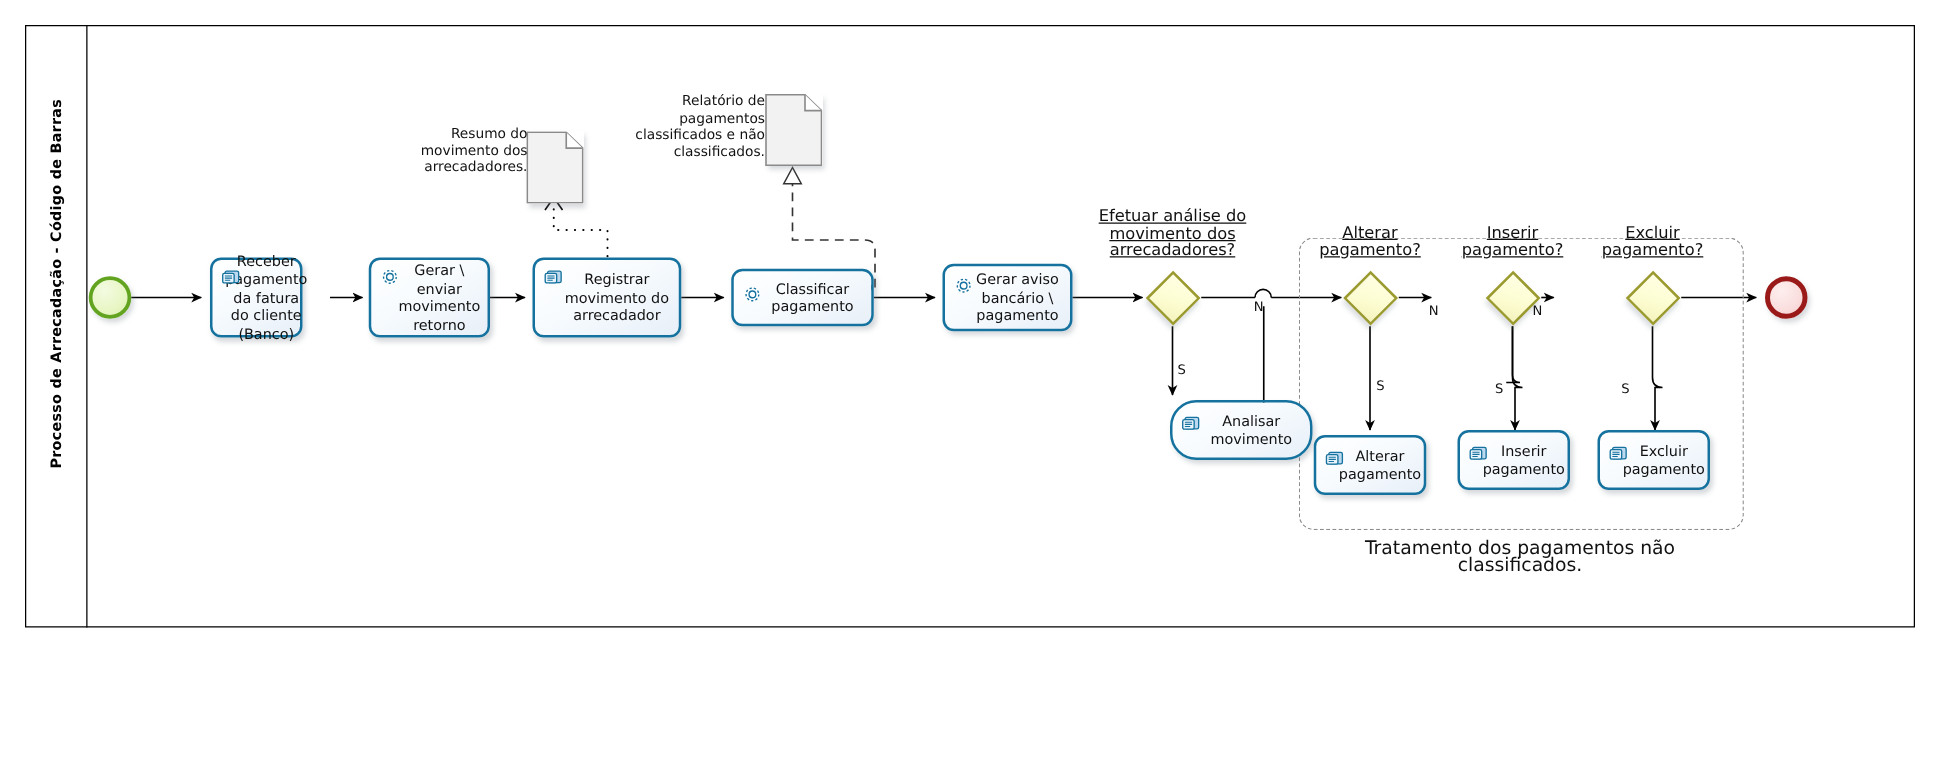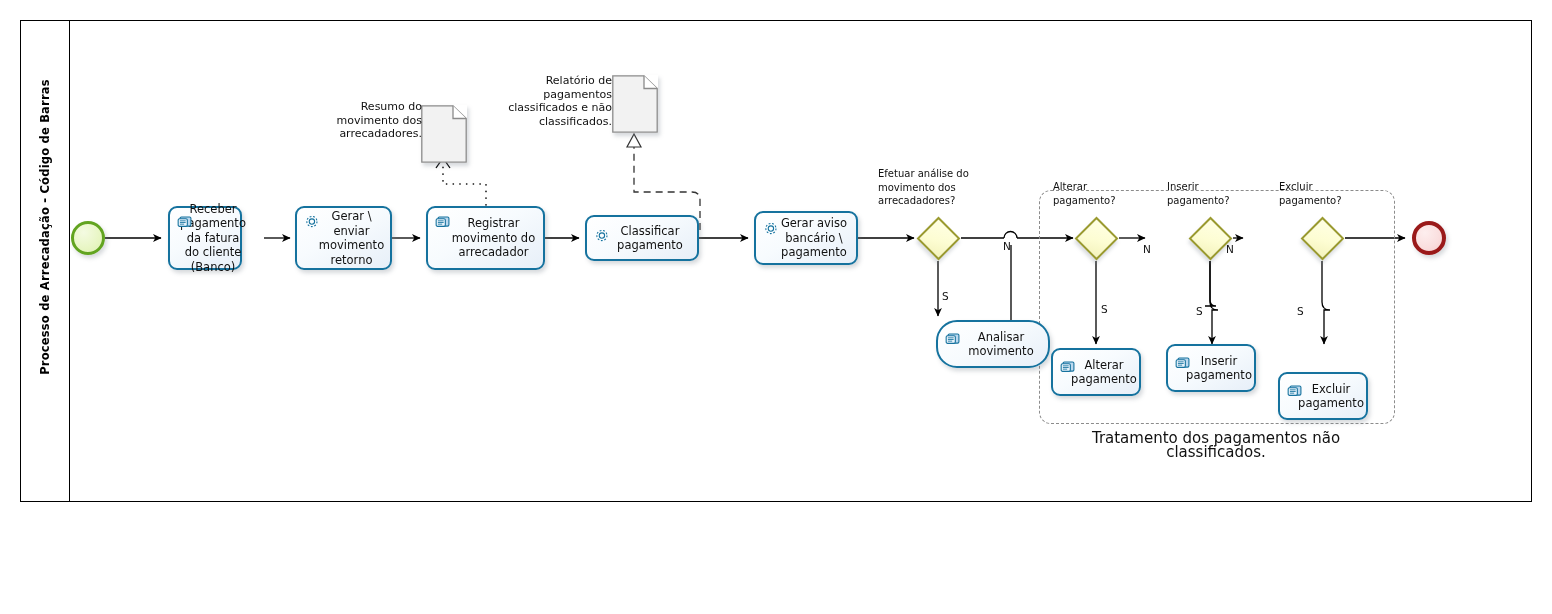--- a/index.html
+++ b/index.html
@@ -51,22 +51,22 @@
   .dobj{position:absolute;width:46px;height:58px;
     box-shadow:2px 3px 4px rgba(120,130,140,.30);}
   .dobj svg{display:block;}
 
   
   .grp{position:absolute;box-sizing:border-box;
     border:1.5px dashed #8c8c8c;border-radius:12px;}
   .anno{position:absolute;font-size:15px;line-height:13.5px;color:#111;
     text-align:center;}
   .flowlbl{position:absolute;font-size:10.5px;color:#111;}
-  .gwlbl{position:absolute;font-size:10px;line-height:13.5px;color:#111;
-    text-align:left;}
+  .gwlbl{position:absolute;font-size:13px;line-height:13.5px;color:#111;
+    text-align:center;text-decoration:underline;}
   .dolbl{position:absolute;font-size:11px;line-height:13.5px;color:#111;
     text-align:right;}
 </style>
 </head>
 <body>
 
 <div id="canvas">
 
   <div class="pool-frame"></div>
   <div class="pool-label-col">
@@ -216,21 +216,21 @@
 
   <div class="task" style="left:1166px;top:344px;width:90px;height:48px;">
     <svg class="task-ico" style="top:9px;" viewBox="0 0 20 18">
       <rect x="3.5" y="3.5" width="13" height="11" rx="1.6" fill="#bcd9ef" stroke="#15729E" stroke-width="1.3"></rect>
       <rect x="1.2" y="5.6" width="11" height="9.2" rx="1.6" fill="#e8f3fb" stroke="#15729E" stroke-width="1.3"></rect>
       <path d="M3.3,8.2 H10.2 M3.3,10.2 H10.2 M3.3,12.2 H8.4" stroke="#15729E" stroke-width="1"></path>
     </svg>
     <span class="lbl pad-more">Inserir pagamento</span>
   </div>
 
-  <div class="task" style="left:1278px;top:344px;width:90px;height:48px;margin-top:28px;">
+  <div class="task" style="left:1278px;top:344px;width:90px;height:48px;">
     <svg class="task-ico" style="top:9px;" viewBox="0 0 20 18">
       <rect x="3.5" y="3.5" width="13" height="11" rx="1.6" fill="#bcd9ef" stroke="#15729E" stroke-width="1.3"></rect>
       <rect x="1.2" y="5.6" width="11" height="9.2" rx="1.6" fill="#e8f3fb" stroke="#15729E" stroke-width="1.3"></rect>
       <path d="M3.3,8.2 H10.2 M3.3,10.2 H10.2 M3.3,12.2 H8.4" stroke="#15729E" stroke-width="1"></path>
     </svg>
     <span class="lbl pad-more">Excluir pagamento</span>
   </div>
 
   <div class="gw" style="left:916px;top:216px;">
       <i></i>

